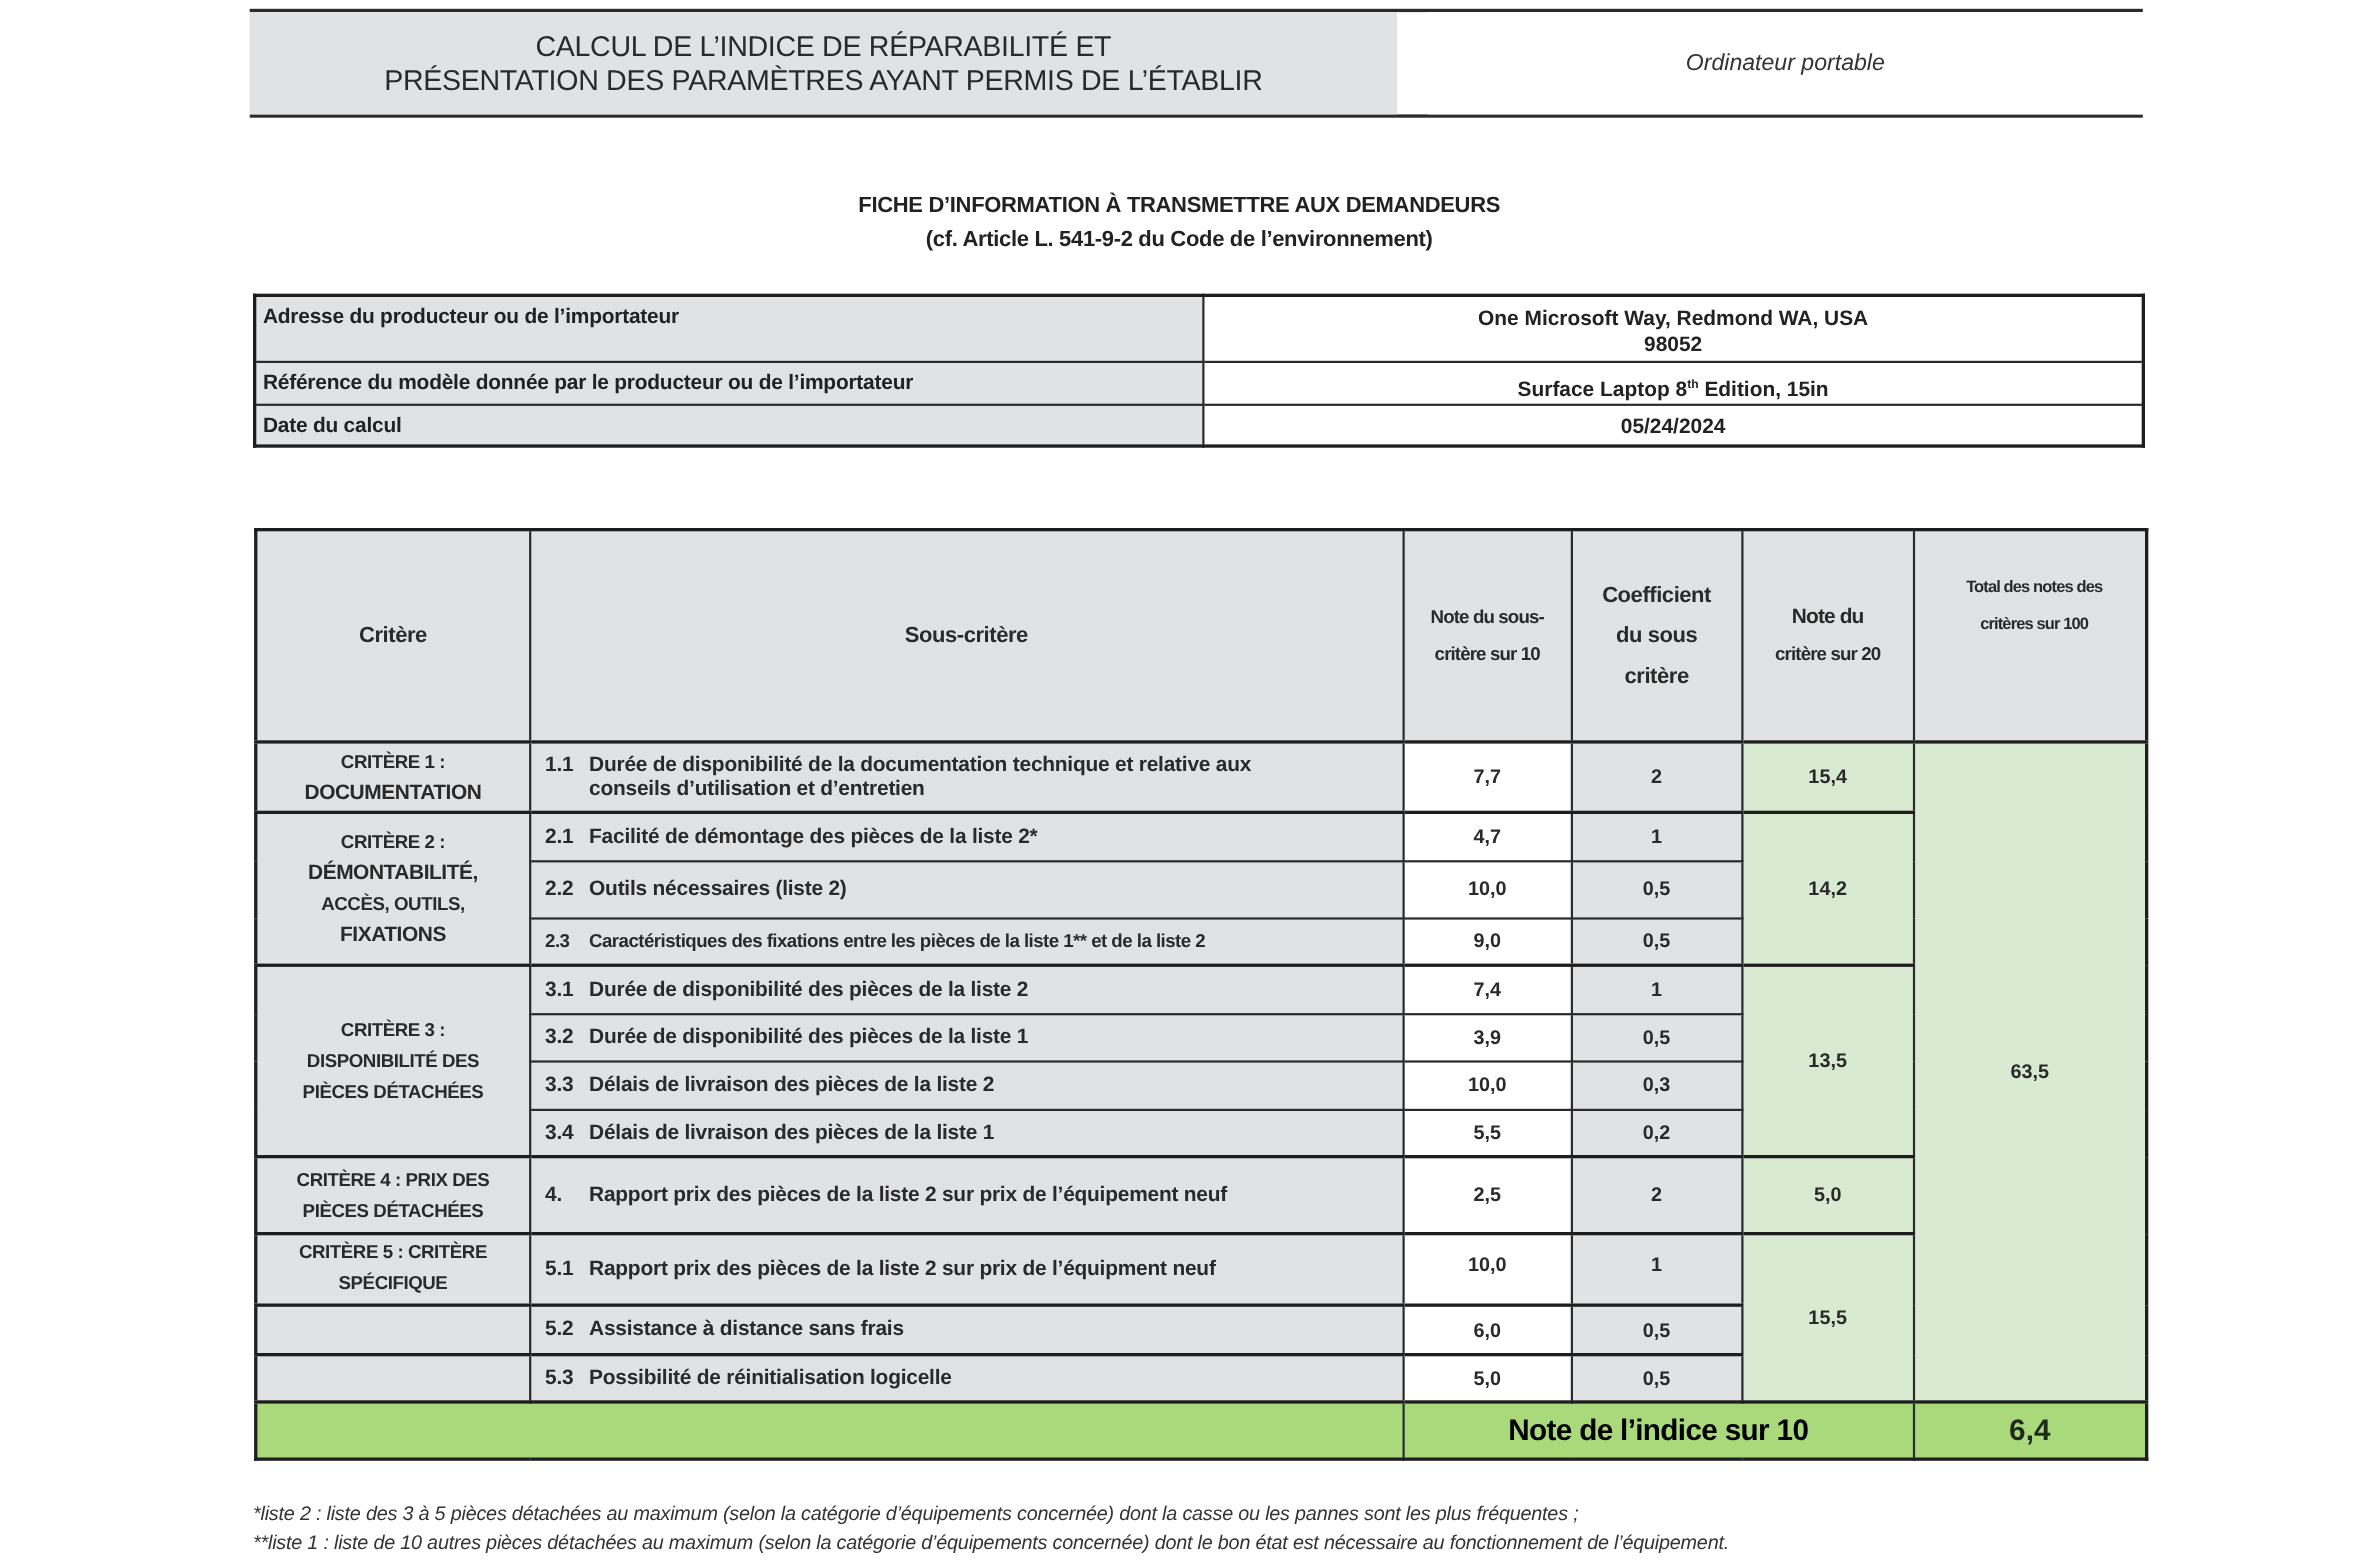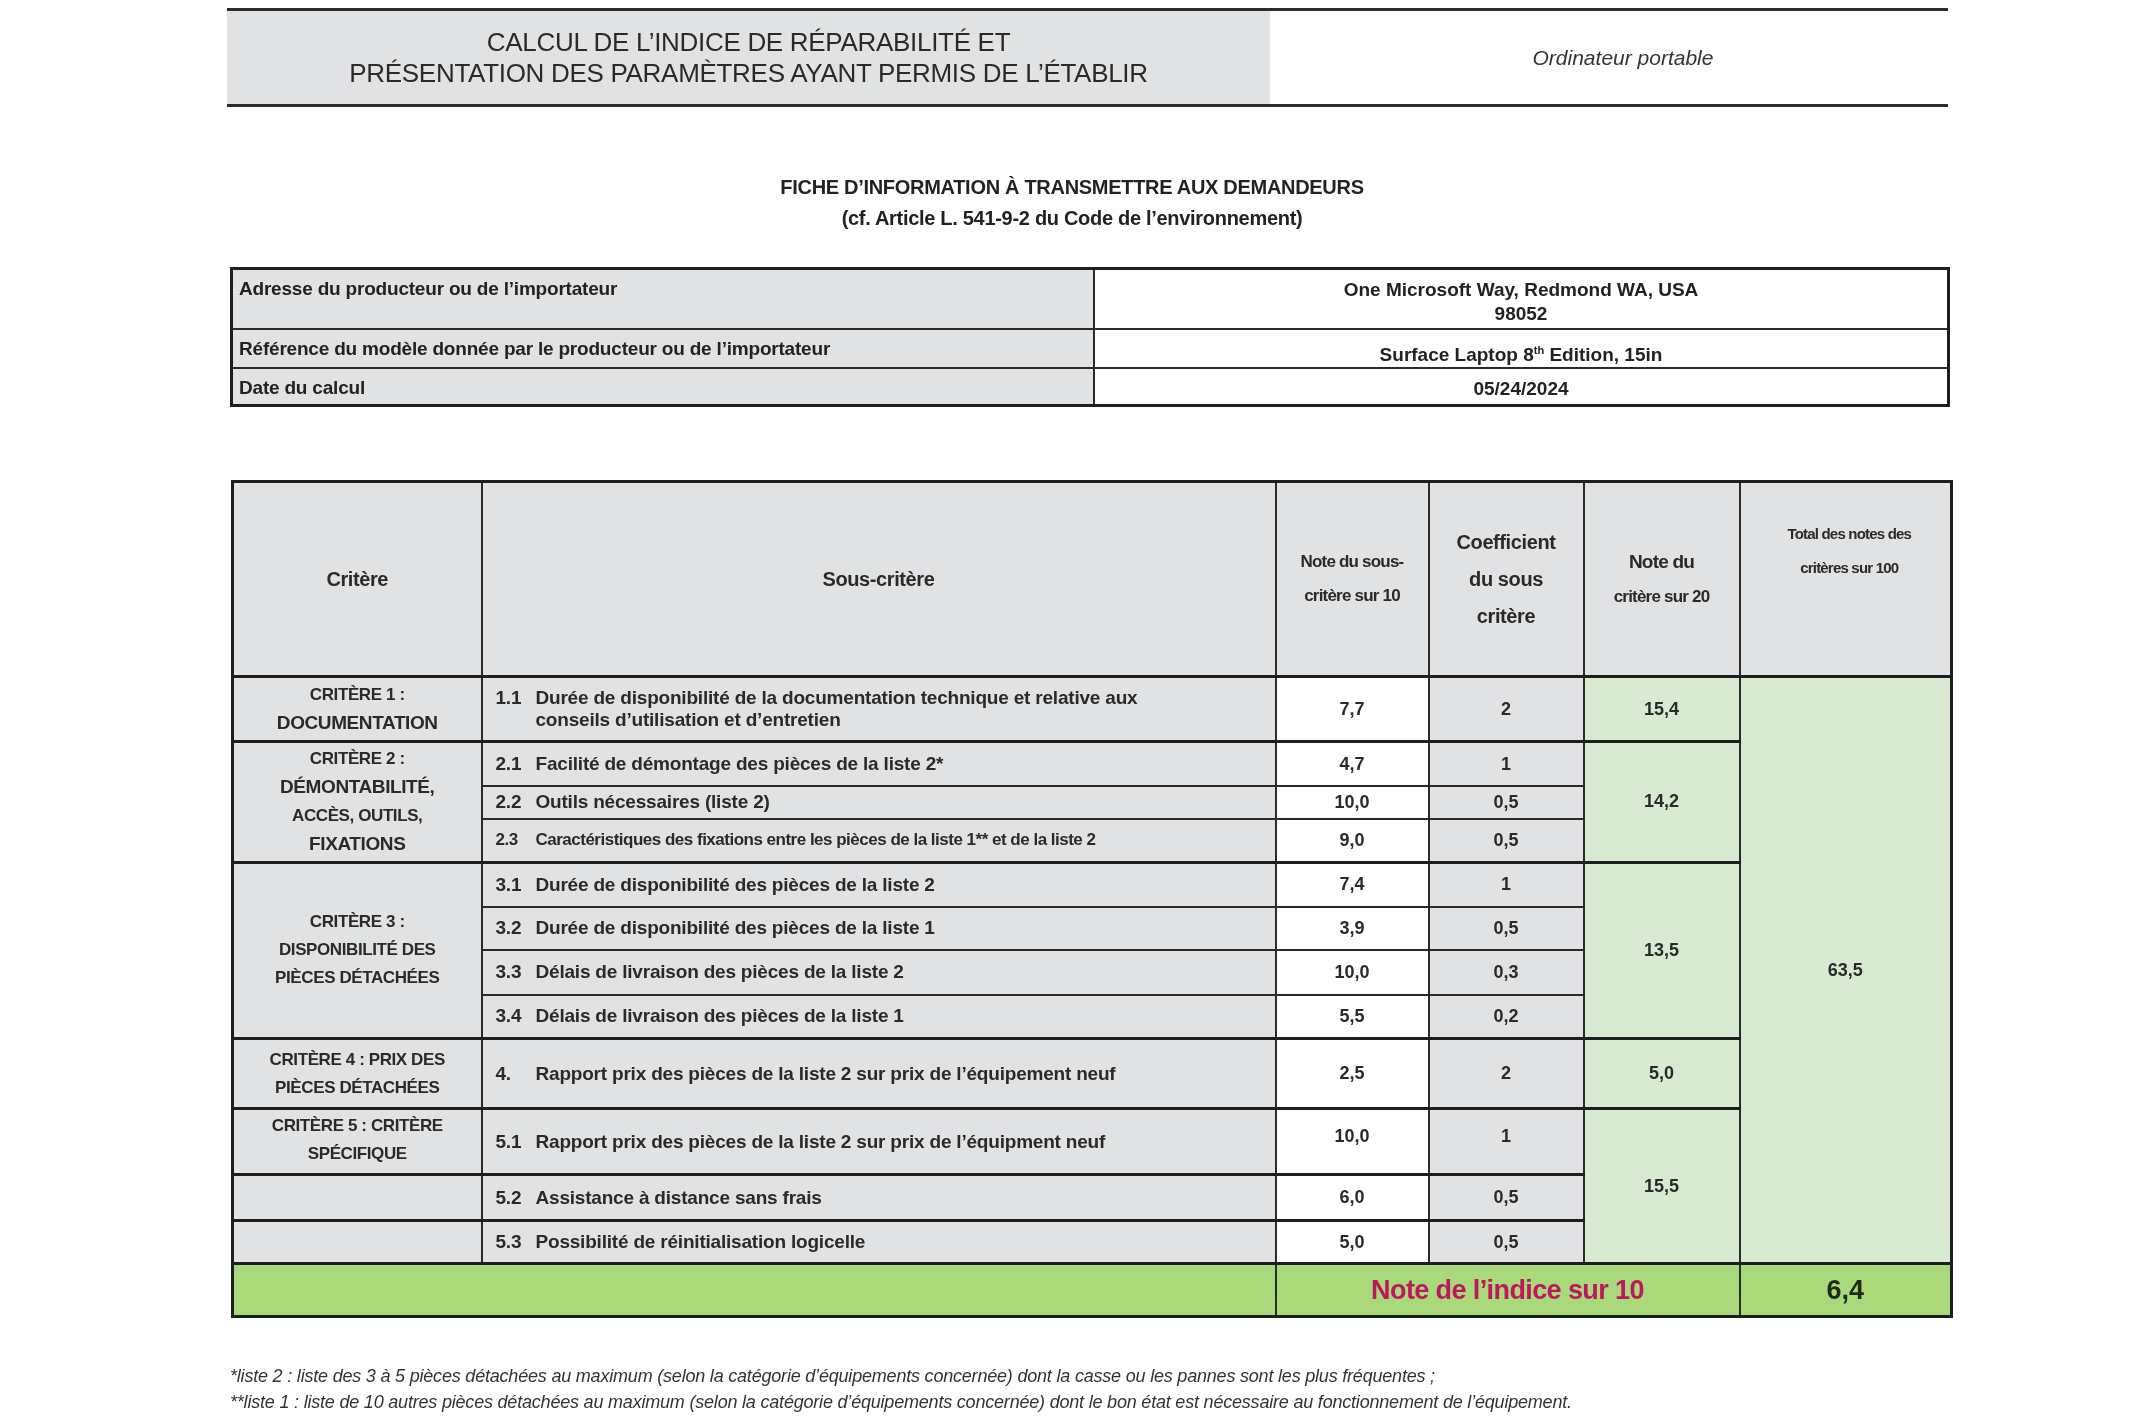--- a/index.html
+++ b/index.html
@@ -36,21 +36,21 @@
   .main th { background:#e1e2e4; font-size:20px; letter-spacing:-0.4px; line-height:34px; font-weight:bold; }
   .main td.crit { background:#e1e2e4; font-size:17px; letter-spacing:-0.4px; line-height:28px; }
   .main td.crit .big { font-size:19px; }
   .main td.sub { background:#e1e2e4; text-align:left; font-size:19px; letter-spacing:-0.2px; line-height:22px; padding-left:13px;margin-top:16px; }
   .main td.sub.small { font-size:17px; letter-spacing:-0.5px; }
   .main td.note { background:#ffffff; }
   .main td.coef { background:#e1e2e4; }
   .main td.crit-note { background:#d9ead3; }
   .main td.total { background:#d9ead3; }
   .main td.final-blank { background:#a9d97b; border-right:none; }
-  .main td.final-label { background:#a9d97b; font-size:27px; letter-spacing:-0.6px; border-left:none; color:#be185d;text-align:center; }
+  .main td.final-label { background:#a9d97b; font-size:27px; letter-spacing:-0.6px; border-left:none; color:#000000;text-align:center; }
   .main td.final-val { background:#a9d97b; font-size:27px; color:#1f2a1a; }
   .main tr.sep td { border-top:3px solid #1e1e1e; }
   .sub .num { display:inline-block; width:40px; }
   .sub .indent { padding-left:40px; display:block; }
 
   .foot { position:absolute; left:230px; font-size:18px; font-style:italic; color:#333; letter-spacing:-0.2px; }
   .foot.f1 { top:1366px; }
   .foot.f2 { top:1392px; }
 </style>
 </head>
@@ -139,21 +139,21 @@
       <span>CRITÈRE 2 :</span><br>
       <span class="big">DÉMONTABILITÉ,</span><br>
       <span>ACCÈS, OUTILS,</span><br>
       <span class="big">FIXATIONS</span>
     </td>
     <td class="sub"><span class="num">2.1</span><span>Facilité de démontage des pièces de la liste 2*</span></td>
     <td class="note">4,7</td>
     <td class="coef">1</td>
     <td class="crit-note" rowspan="3">14,2</td>
   </tr>
-  <tr style="height:32px">
+  <tr style="height:52px">
     <td class="sub"><span class="num">2.2</span><span>Outils nécessaires (liste 2)</span></td>
     <td class="note">10,0</td>
     <td class="coef">0,5</td>
   </tr>
   <tr style="height:43px">
     <td class="sub small"><span class="num">2.3</span><span>Caractéristiques des fixations entre les pièces de la liste 1** et de la liste 2</span></td>
     <td class="note">9,0</td>
     <td class="coef">0,5</td>
   </tr>
 

